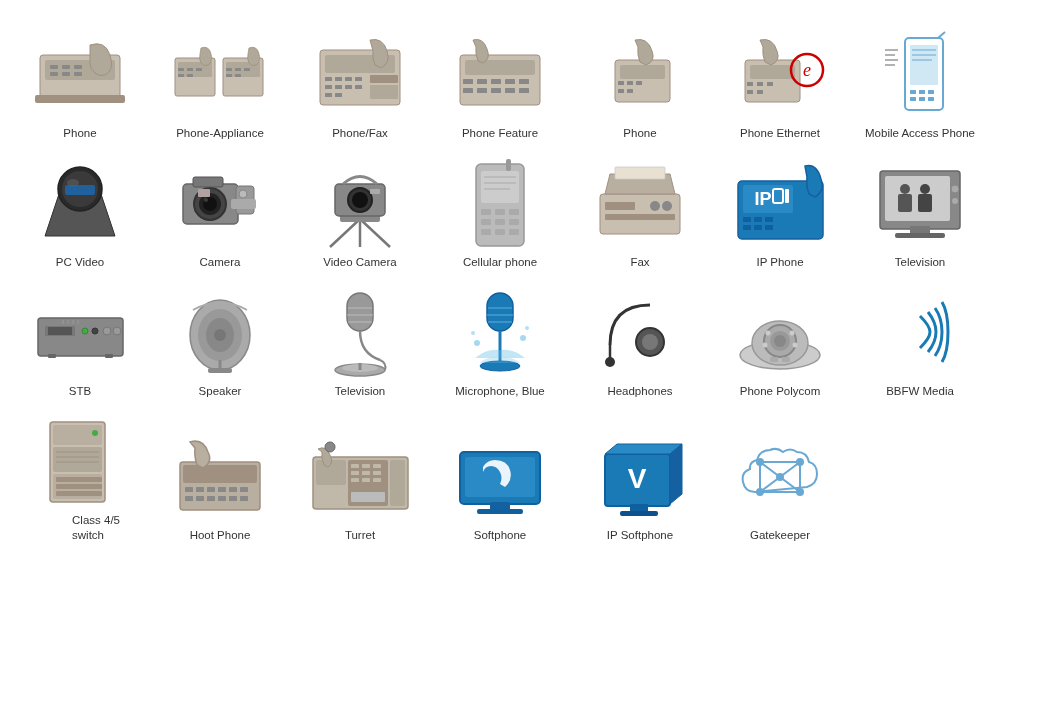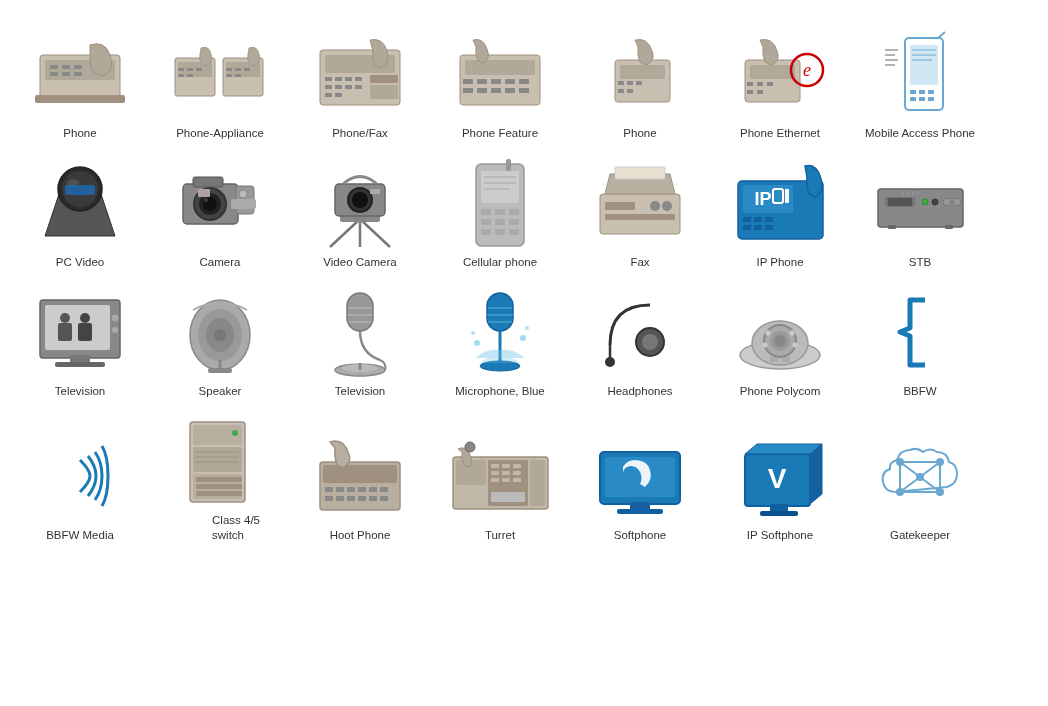--- a/index.html
+++ b/index.html
@@ -351,20 +351,43 @@
         <rect x="32" y="64" width="8" height="5" rx="0.5" fill="#1060a0"></rect>
 
         <path d="M72 5 Q84 2 88 18 Q92 30 82 36 L76 33 Q73 25 74 16 Z" fill="#1a7ab5" stroke="#1560a0" stroke-width="1.5"></path>
       </svg>
     </div>
     <div class="label">IP Phone</div>
   </div>
 
   <div class="item">
     <div class="icon-area">
+      <svg width="90" height="85" viewBox="0 0 90 85">
+
+        <rect x="5" y="10" width="80" height="58" rx="3" fill="#888" stroke="#666" stroke-width="1.5"></rect>
+
+        <rect x="10" y="15" width="65" height="45" rx="2" fill="#ccc"></rect>
+
+        <circle cx="30" cy="28" r="5" fill="#555"></circle>
+        <rect x="23" y="33" width="14" height="18" rx="2" fill="#555"></rect>
+        <circle cx="50" cy="28" r="5" fill="#444"></circle>
+        <rect x="43" y="33" width="14" height="18" rx="2" fill="#444"></rect>
+
+        <circle cx="80" cy="28" r="4" fill="#aaa" stroke="#888" stroke-width="1"></circle>
+        <circle cx="80" cy="40" r="3" fill="#aaa"></circle>
+
+        <rect x="35" y="65" width="20" height="8" rx="1" fill="#777"></rect>
+        <rect x="20" y="72" width="50" height="5" rx="2" fill="#666"></rect>
+      </svg>
+    </div>
+    <div class="label">Television</div>
+  </div>
+
+  <div class="item">
+    <div class="icon-area">
       <svg width="95" height="70" viewBox="0 0 95 70">
 
         <rect x="5" y="20" width="85" height="38" rx="3" fill="#888" stroke="#666" stroke-width="1.5"></rect>
 
         <rect x="12" y="28" width="30" height="10" rx="1" fill="#777"></rect>
         <rect x="15" y="29" width="24" height="8" rx="1" fill="#555"></rect>
 
         <circle cx="52" cy="33" r="3" fill="#4a4" stroke="#383" stroke-width="1"></circle>
         <circle cx="62" cy="33" r="3" fill="#444" stroke="#333" stroke-width="1"></circle>
 
@@ -378,43 +401,20 @@
 
         <rect x="15" y="56" width="8" height="4" rx="1" fill="#666"></rect>
         <rect x="72" y="56" width="8" height="4" rx="1" fill="#666"></rect>
       </svg>
     </div>
     <div class="label">STB</div>
   </div>
 
   <div class="item">
     <div class="icon-area">
-      <svg width="90" height="85" viewBox="0 0 90 85">
-
-        <rect x="5" y="10" width="80" height="58" rx="3" fill="#888" stroke="#666" stroke-width="1.5"></rect>
-
-        <rect x="10" y="15" width="65" height="45" rx="2" fill="#ccc"></rect>
-
-        <circle cx="30" cy="28" r="5" fill="#555"></circle>
-        <rect x="23" y="33" width="14" height="18" rx="2" fill="#555"></rect>
-        <circle cx="50" cy="28" r="5" fill="#444"></circle>
-        <rect x="43" y="33" width="14" height="18" rx="2" fill="#444"></rect>
-
-        <circle cx="80" cy="28" r="4" fill="#aaa" stroke="#888" stroke-width="1"></circle>
-        <circle cx="80" cy="40" r="3" fill="#aaa"></circle>
-
-        <rect x="35" y="65" width="20" height="8" rx="1" fill="#777"></rect>
-        <rect x="20" y="72" width="50" height="5" rx="2" fill="#666"></rect>
-      </svg>
-    </div>
-    <div class="label">Television</div>
-  </div>
-
-  <div class="item">
-    <div class="icon-area">
       <svg width="75" height="85" viewBox="0 0 75 85">
 
         <ellipse cx="37" cy="45" rx="30" ry="35" fill="#aaa" stroke="#888" stroke-width="1.5"></ellipse>
 
         <ellipse cx="37" cy="45" rx="22" ry="26" fill="#999"></ellipse>
         <ellipse cx="37" cy="45" rx="14" ry="17" fill="#888"></ellipse>
 
         <circle cx="37" cy="45" r="6" fill="#777"></circle>
 
         <line x1="37" y1="80" x2="37" y2="70" stroke="#888" stroke-width="3"></line>
@@ -508,29 +508,20 @@
         <circle cx="32" cy="52" r="2.5" fill="#ccc"></circle>
         <circle cx="62" cy="52" r="2.5" fill="#ccc"></circle>
 
         <rect x="37" y="64" width="8" height="5" rx="1" fill="#aaa"></rect>
         <rect x="49" y="64" width="8" height="5" rx="1" fill="#aaa"></rect>
       </svg>
     </div>
     <div class="label">Phone Polycom</div>
   </div>
 
-  <div class="item">
-    <div class="icon-area">
-      <svg width="60" height="85" viewBox="0 0 60 85">
-
-        <path d="M35 10 L20 10 L20 38 L10 42 L20 46 L20 75 L35 75" fill="none" stroke="#1a7ab5" stroke-width="5" stroke-linejoin="round"></path>
-      </svg>
-    </div>
-    <div class="label">BBFW</div>
-  </div>
 
   <div class="item">
     <div class="icon-area">
       <svg width="80" height="85" viewBox="0 0 80 85">
 
         <path d="M62 12 Q68 22 68 42 Q68 62 62 72" fill="none" stroke="#1a7ab5" stroke-width="3"></path>
         <path d="M55 18 Q62 28 62 42 Q62 56 55 66" fill="none" stroke="#1a7ab5" stroke-width="3"></path>
         <path d="M48 22 Q56 32 56 42 Q56 52 48 62" fill="none" stroke="#1a7ab5" stroke-width="3"></path>
         <path d="M40 26 Q50 36 50 42 Q50 48 40 58" fill="none" stroke="#1a7ab5" stroke-width="3"></path>
       </svg>

